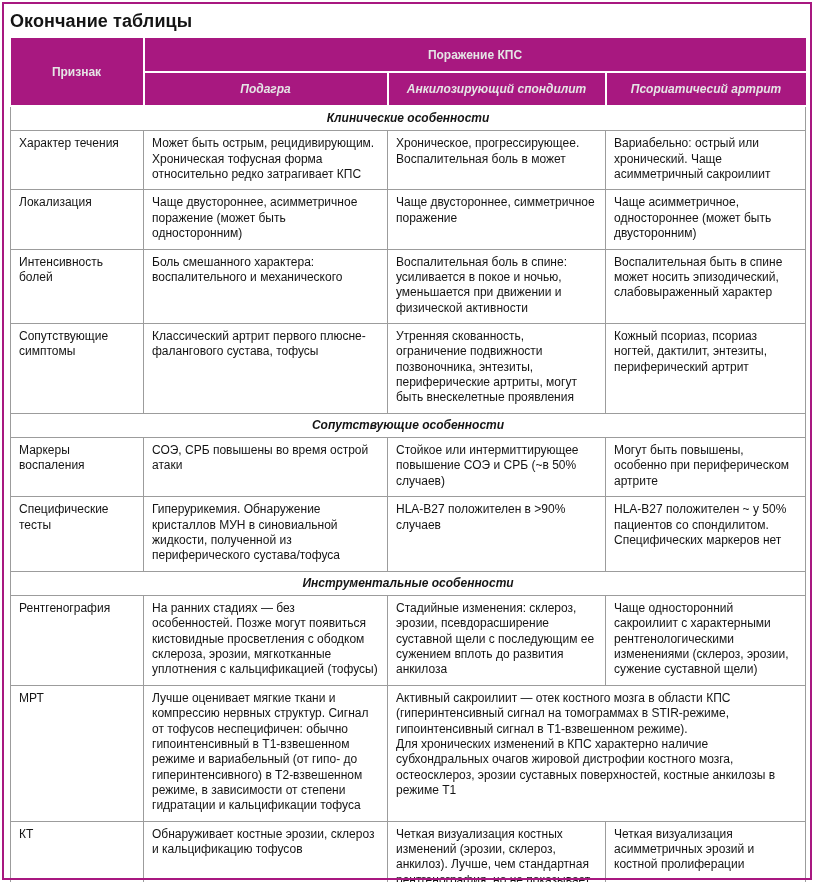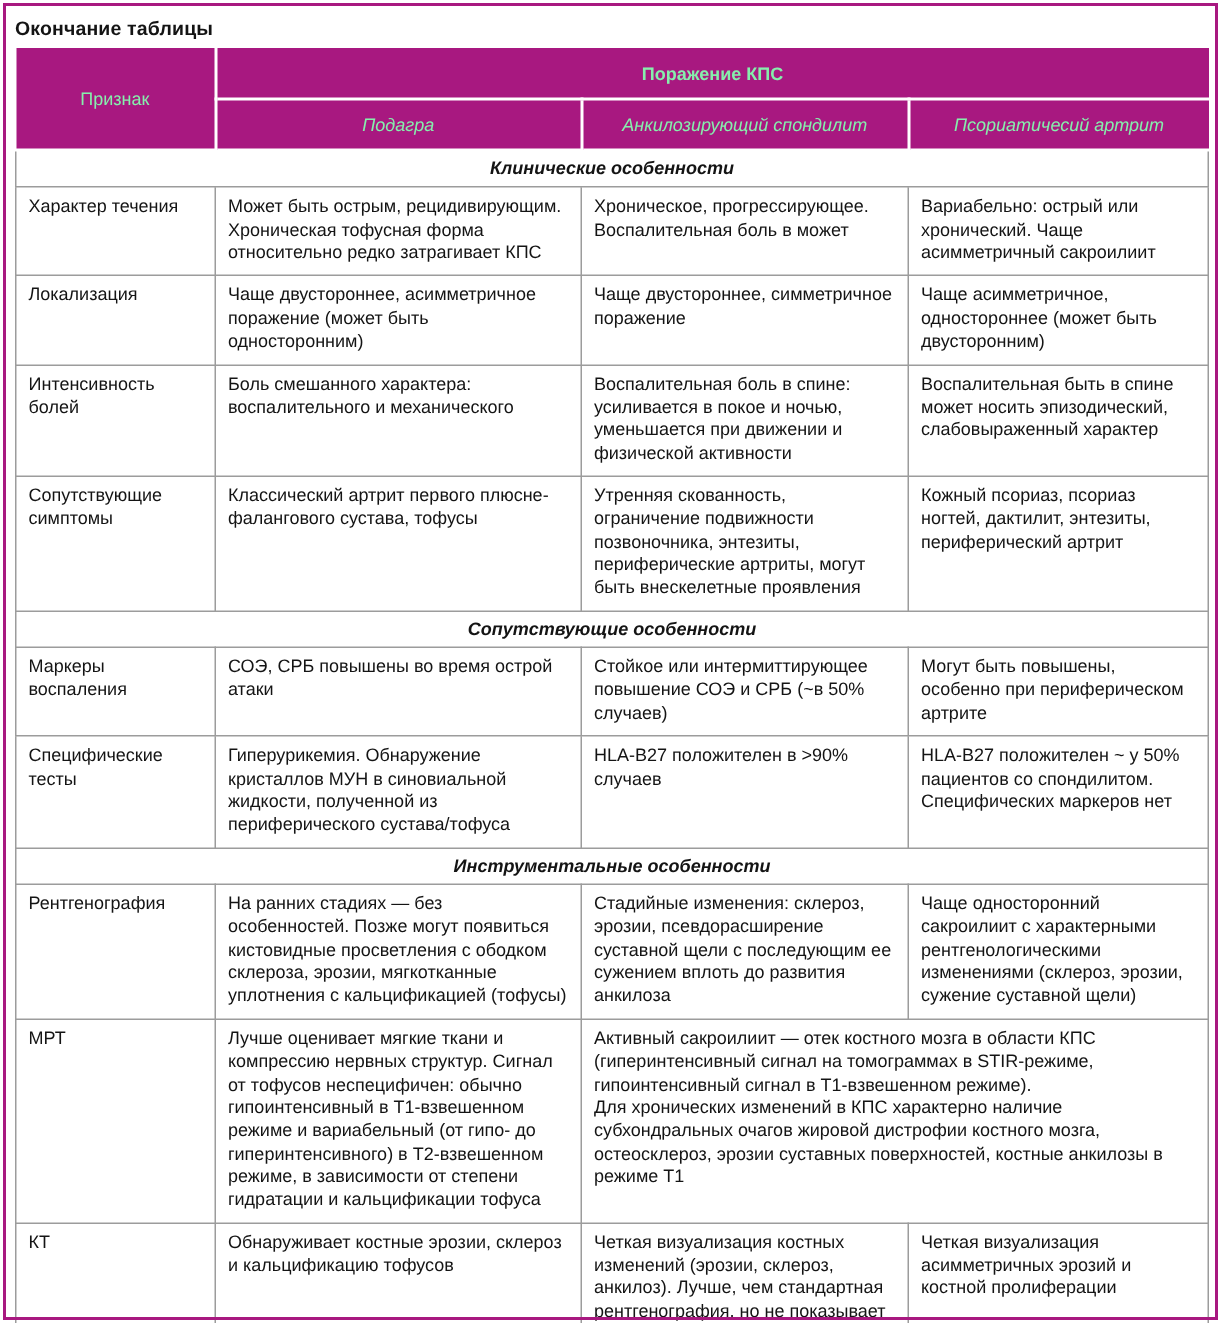--- a/index.html
+++ b/index.html
@@ -17,44 +17,44 @@
     overflow:hidden;
   }
   .frame{
     position:absolute;left:2px;top:2px;right:2px;bottom:2px;
     border:2px solid var(--magenta);
     pointer-events:none;
   }
   .title{
     padding:11px 10px 6px 10px;
     font-weight:bold;
-    font-size:13px;
+    font-size:18px;
     letter-spacing:.1px;
     border-radius:11px;
   }
   table.tbl{
     border-collapse:collapse;
     table-layout:fixed;
     width:795px;
     margin:0 0 0 10px;
   }
   col.c-feature{width:133px;}
   col.c-gout{width:244px;}
   col.c-as{width:218px;}
   col.c-pa{width:200px;}
   th{
     background:var(--magenta);
-    color:#86efac;
+    color:#e5e5e5;
     font-size:12px;
     border:2px solid #fff;
     padding:4px 6px;
   }
-  .h-feature{font-weight:normal;border-left:none;border-top:none;}
+  .h-feature{font-weight:bold;border-left:none;border-top:none;}
   .h-group{font-weight:bold;border-right:none;border-top:none;height:25px;}
-  .h-disease{font-weight:normal;font-style:italic;height:24px;margin-left:14px;}
+  .h-disease{font-weight:bold;font-style:italic;height:24px;margin-left:14px;}
   .h-disease:last-child{border-right:none;}
   td{
     border:1px solid var(--grid);
     font-size:12px;
     line-height:1.28;
     padding:5px 8px 7px 8px;
     vertical-align:top;
     white-space:pre-line;
   }
   tr.section-row td{

